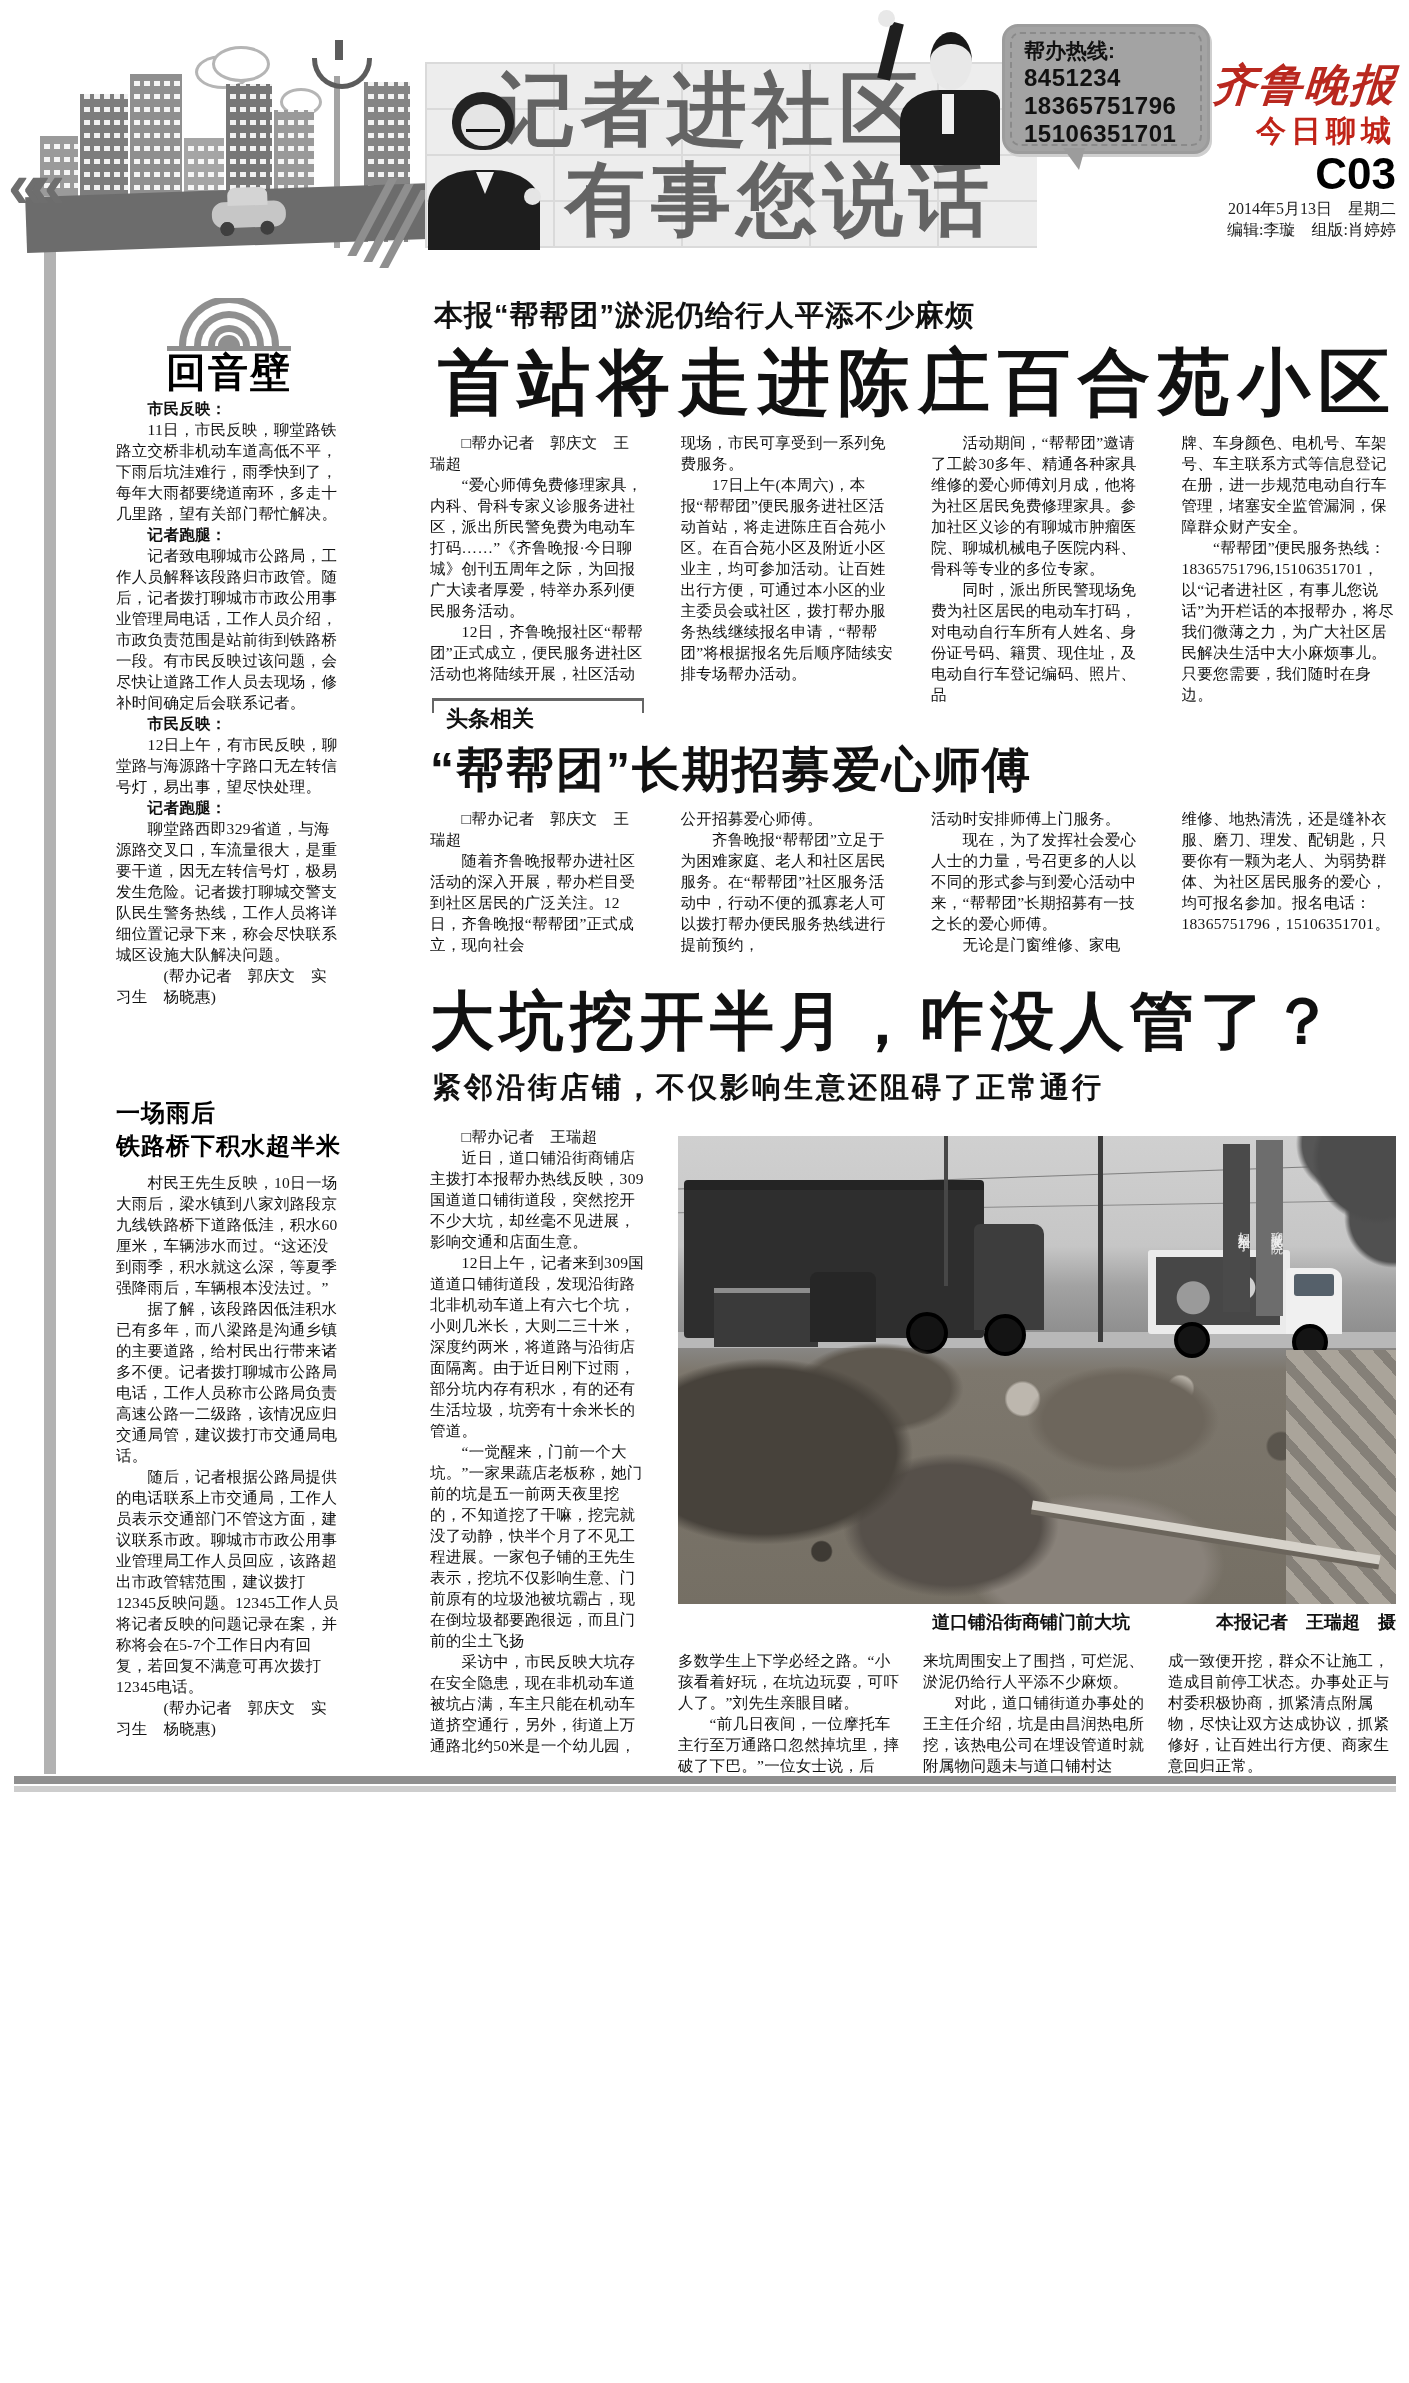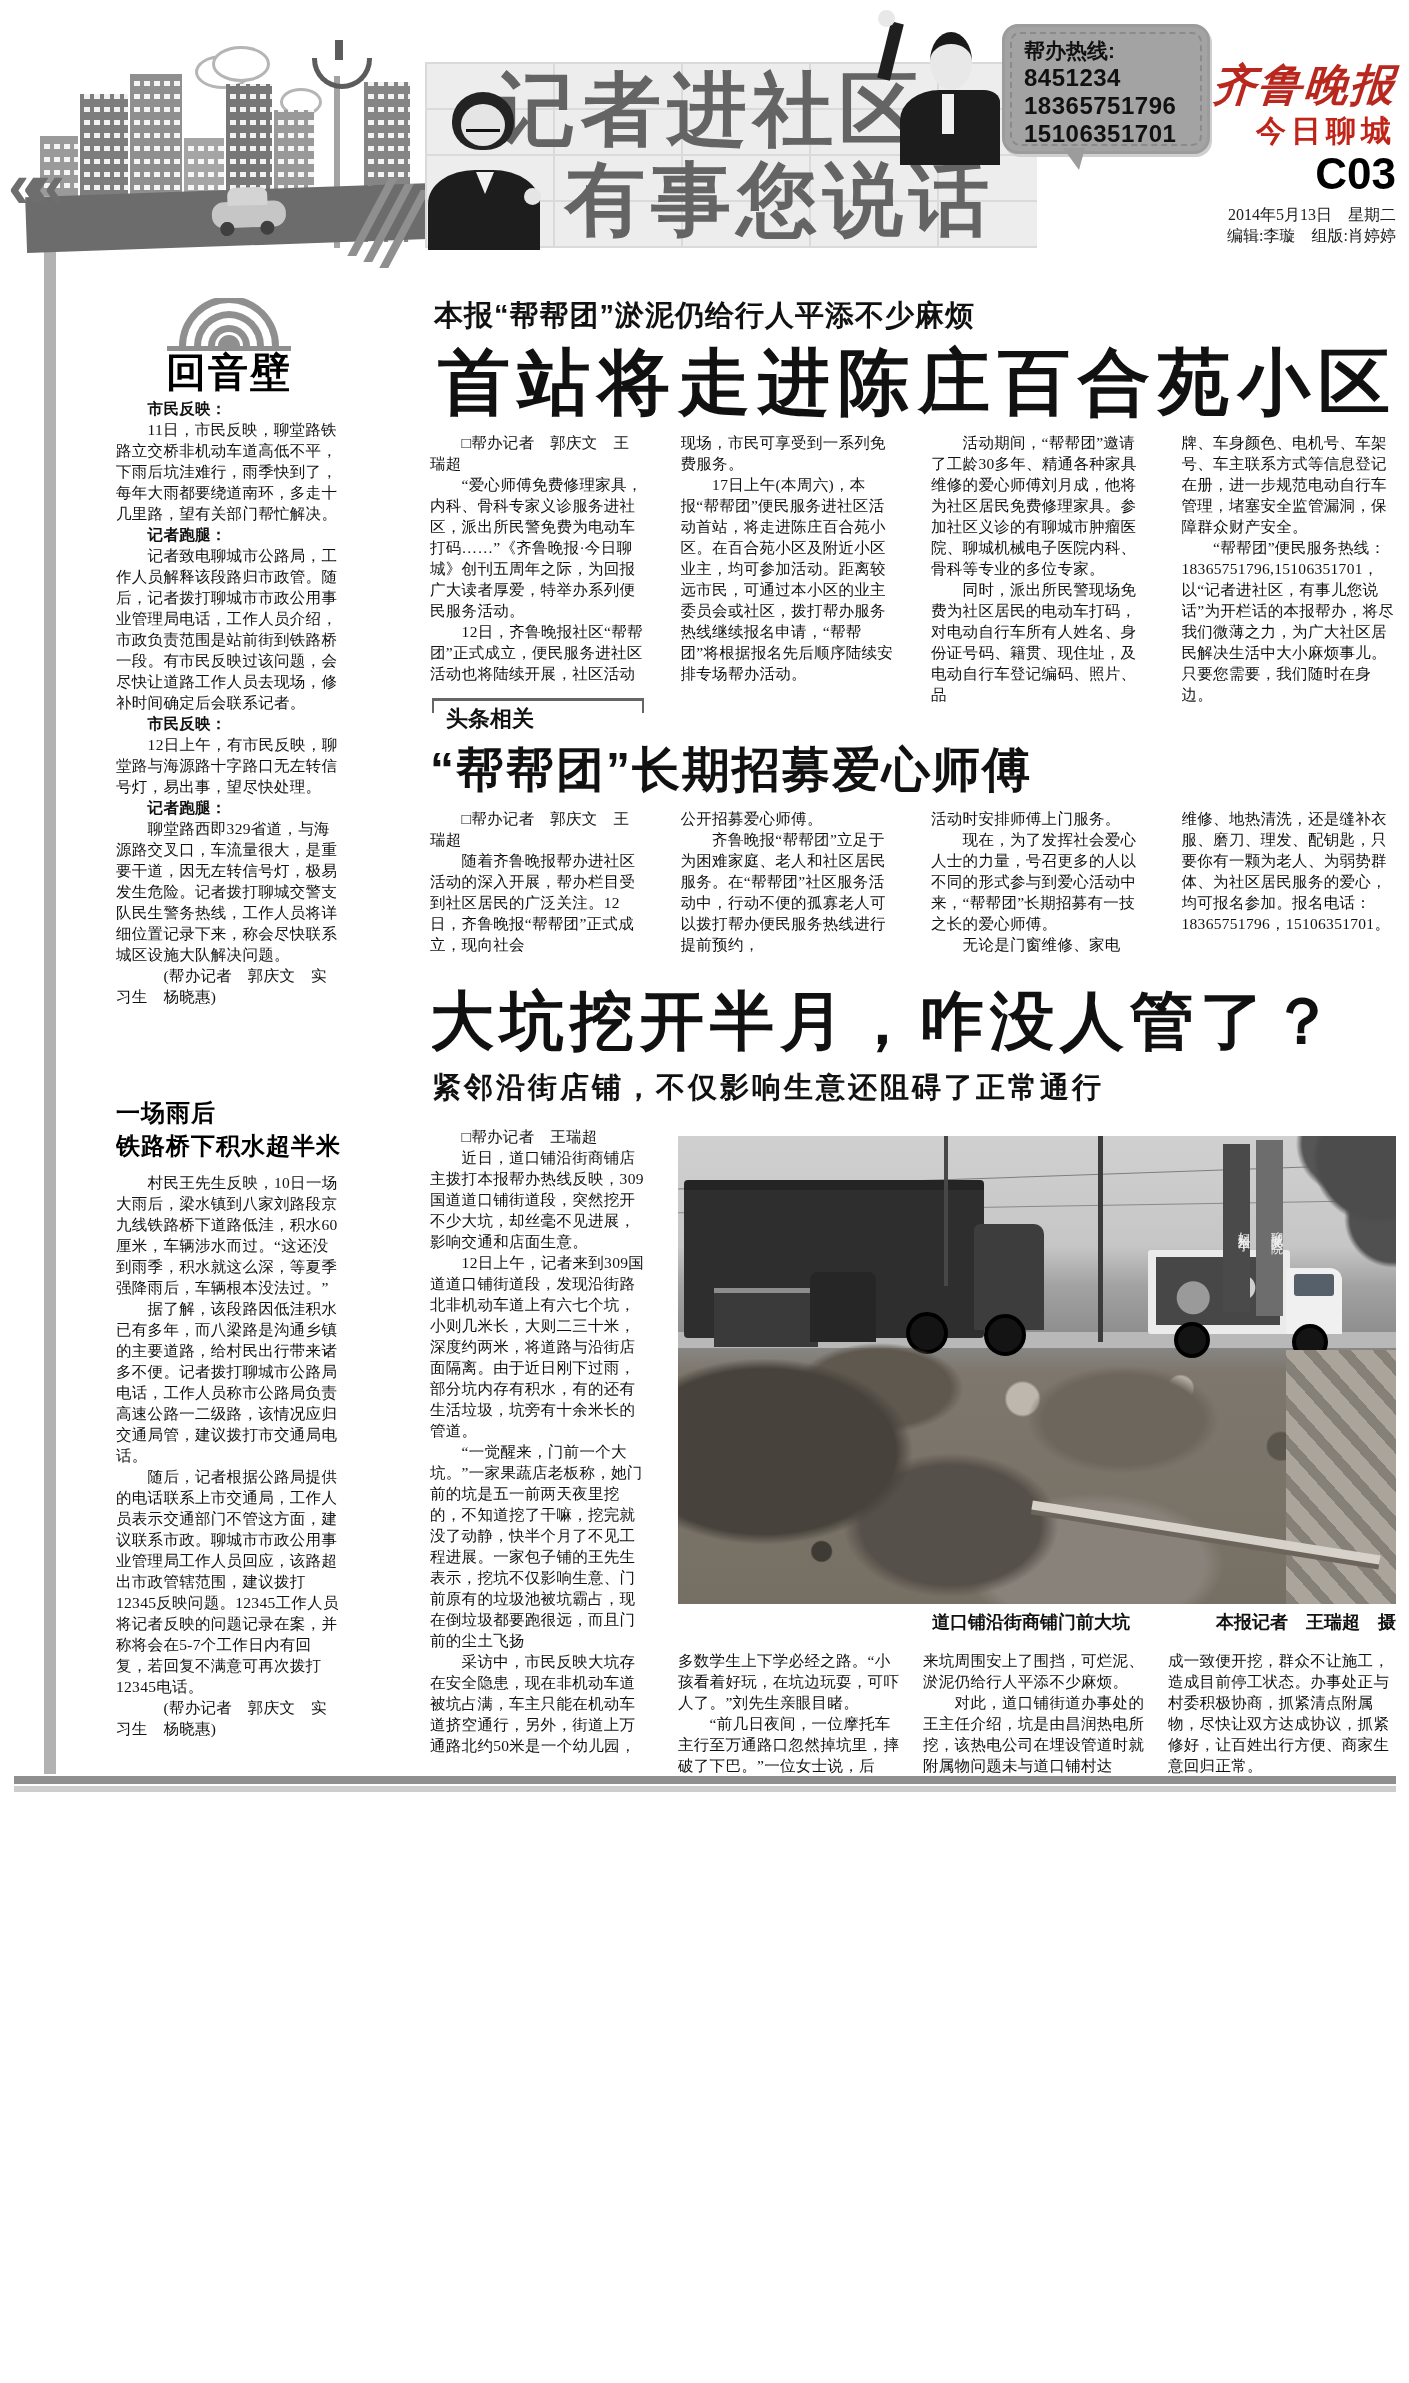--- a/index.html
+++ b/index.html
@@ -64,21 +64,21 @@
           border-right:6px solid transparent;border-top:22px solid #9c9c9c;}
 
   
   .mast-right{position:absolute;left:1150px;top:60px;width:246px;text-align:right;}
   .paper-name{font-family:"Liberation Serif",serif;font-style:italic;font-weight:900;font-size:44px;
           line-height:52px;color:#b9281f;letter-spacing:2px;transform:skewX(-4deg);}
   .edition{font-family:Liberation Serif, serif;font-weight:900;font-size:30px;line-height:38px;
           color:#c02318;letter-spacing:5px;}
   .pagecode{font-family:"Liberation Sans",sans-serif;font-weight:900;font-size:44px;line-height:48px;color:#000;}
   .dateline,.editorline{font-size:16px;line-height:21px;color:#222;}
-  .dateline{margin-top:6px;}
+  .dateline{}
 
   
   .rail{position:absolute;left:116px;top:298px;width:226px;height:790px;overflow:hidden;}
   .ew-logo{width:180px;margin:0 auto;text-align:center;}
   .arcs{position:relative;width:100px;height:48px;margin:0 auto;}
   .arc{position:absolute;border:7px solid #8f8f8f;border-bottom:none;border-radius:100px 100px 0 0;}
   .arc.a1{left:0;bottom:0;width:86px;height:43px;}
   .arc.a2{left:15px;bottom:0;width:56px;height:28px;}
   .arc.a3{left:29px;bottom:0;width:28px;height:14px;}
   .arc-base{position:absolute;left:-12px;bottom:-5px;width:124px;height:5px;background:#8f8f8f;}
@@ -280,21 +280,21 @@
     <div class="kicker">本报“帮帮团”淤泥仍给行人平添不少麻烦</div>
     <h1 class="headline">首站将走进陈庄百合苑小区</h1>
     <div class="cols cols-lead">
       <div class="col">
           <p class="p-para">　　□帮办记者　郭庆文　王瑞超</p>
           <p class="p-para">　　“爱心师傅免费修理家具，内科、骨科专家义诊服务进社区，派出所民警免费为电动车打码……”《齐鲁晚报·今日聊城》创刊五周年之际，为回报广大读者厚爱，特举办系列便民服务活动。</p>
           <p class="p-para">　　12日，齐鲁晚报社区“帮帮团”正式成立，便民服务进社区活动也将陆续开展，社区活动</p>
         </div>
       <div class="col">
           <p class="p-para">现场，市民可享受到一系列免费服务。</p>
-          <p class="p-para">　　17日上午(本周六)，本报“帮帮团”便民服务进社区活动首站，将走进陈庄百合苑小区。在百合苑小区及附近小区业主，均可参加活动。距离较远市民，可通过本小区的业主委员会或社区，拨打帮办服务热线继续报名申请，“帮帮团”将根据报名先后顺序陆续安排专场帮办活动。</p>
+          <p class="p-para">　　17日上午(本周六)，本报“帮帮团”便民服务进社区活动首站，将走进陈庄百合苑小区。在百合苑小区及附近小区业主，均可参加活动。让百姓出行方便，可通过本小区的业主委员会或社区，拨打帮办服务热线继续报名申请，“帮帮团”将根据报名先后顺序陆续安排专场帮办活动。</p>
         </div>
       <div class="col">
           <p class="p-para">　　活动期间，“帮帮团”邀请了工龄30多年、精通各种家具维修的爱心师傅刘月成，他将为社区居民免费修理家具。参加社区义诊的有聊城市肿瘤医院、聊城机械电子医院内科、骨科等专业的多位专家。</p>
           <p class="p-para">　　同时，派出所民警现场免费为社区居民的电动车打码，对电动自行车所有人姓名、身份证号码、籍贯、现住址，及电动自行车登记编码、照片、品</p>
         </div>
       <div class="col">
           <p class="p-para">牌、车身颜色、电机号、车架号、车主联系方式等信息登记在册，进一步规范电动自行车管理，堵塞安全监管漏洞，保障群众财产安全。</p>
           <p class="p-para">　　“帮帮团”便民服务热线：18365751796,15106351701，以“记者进社区，有事儿您说话”为开栏话的本报帮办，将尽我们微薄之力，为广大社区居民解决生活中大小麻烦事儿。只要您需要，我们随时在身边。</p>
         </div>
     </div>

